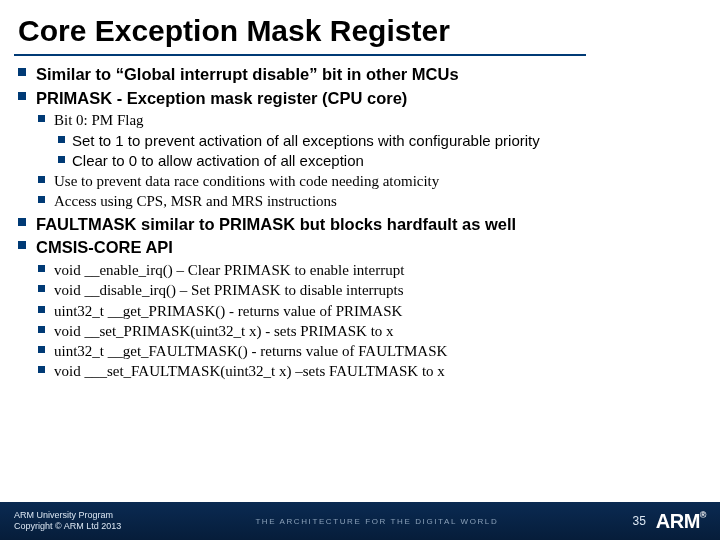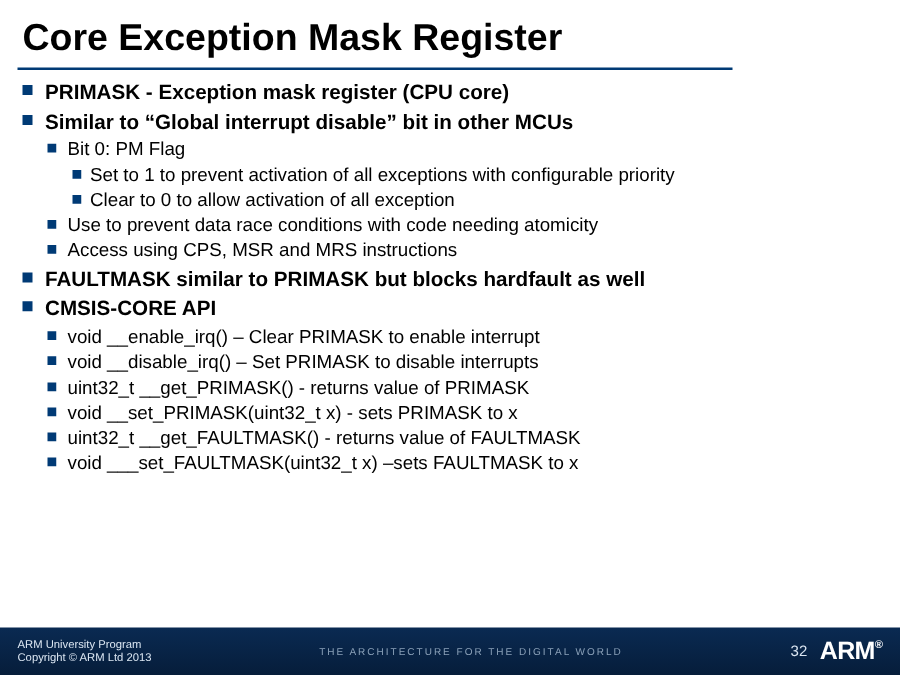--- a/index.html
+++ b/index.html
@@ -3,21 +3,21 @@
 <meta charset="utf-8">
 <style>
   * { margin: 0; padding: 0; box-sizing: border-box; }
   html, body { width: 720px; height: 540px; overflow: hidden; font-family: Arial, Helvetica, sans-serif; background: #fff; }
   .slide { position: relative; width: 600px; height: 540px; }
   .title { font-size: 30px; font-weight: bold; color: #000; padding: 14px 18px 6px 18px; }
   .title-underline { height: 2px; background: #003a75; margin: 0 14px 8px 14px; }
   .content { padding: 0 18px 0 18px; color: #000; }
   ul { list-style: none; }
   .l1 { margin: 3px 0 3px 0; padding-left: 18px; position: relative; font-size: 16.5px; font-weight: bold; line-height: 1.25; }
-  .l2 { margin: 2px 0 2px 0; padding-left: 36px; position: relative; font-size: 15px; font-weight: normal; line-height: 1.22; }
+  .l2 { margin: 2px 0 2px 0; padding-left: 36px; position: relative; font-size: 15px; font-weight: normal; line-height: 1.22; font-family: Liberation Serif, serif; }
   .l3 { margin: 2px 0 2px 0; padding-left: 54px; position: relative; font-size: 15px; font-weight: normal; line-height: 1.22; }
   .bullet { position: absolute; left: 0; top: 4px; width: 8px; height: 8px; background: #003a75; }
   .l2 .bullet { left: 20px; top: 4px; width: 7px; height: 7px; }
   .l3 .bullet { left: 40px; top: 4px; width: 7px; height: 7px; }
   .footer { position: absolute; left: 0; bottom: 0; width: 720px; height: 38px; background: linear-gradient(#0a2a52, #061d3a); color: #fff; display: flex; align-items: center; justify-content: space-between; padding: 0 14px; margin-top: 25px; }
   .footer-left { font-size: 9px; line-height: 1.2; color: #dbe6f2; }
   .footer-mid { font-size: 8px; letter-spacing: 1.6px; color: #8aa0b8; text-transform: uppercase; }
   .footer-right { display: flex; align-items: center; gap: 10px; }
   .page-num { font-size: 12px; color: #dbe6f2; }
   .arm-logo { font-family: Arial, sans-serif; font-weight: bold; font-size: 20px; color: #fff; letter-spacing: -0.5px; }
@@ -25,22 +25,22 @@
 </style>
 </head>
 <body>
 <div class="slide">
 
 <div class="title">Core Exception Mask Register</div>
 <div class="title-underline"></div>
 
 <div class="content">
   <ul>
+    <li class="l1"><span class="bullet"></span><span>Similar to “Global interrupt disable” bit in other MCUs</span></li>
     <li class="l1"><span class="bullet"></span><span>PRIMASK - Exception mask register (CPU core)</span></li>
-    <li class="l1"><span class="bullet"></span><span>Similar to “Global interrupt disable” bit in other MCUs</span></li>
     <li class="l2"><span class="bullet"></span><span>Bit 0: PM Flag</span></li>
     <li class="l3"><span class="bullet"></span><span>Set to 1 to prevent activation of all exceptions with configurable priority</span></li>
     <li class="l3"><span class="bullet"></span><span>Clear to 0 to allow activation of all exception</span></li>
     <li class="l2"><span class="bullet"></span><span>Use to prevent data race conditions with code needing atomicity</span></li>
     <li class="l2"><span class="bullet"></span><span>Access using CPS, MSR and MRS instructions</span></li>
     <li class="l1"><span class="bullet"></span><span>FAULTMASK  similar to PRIMASK but blocks hardfault as well</span></li>
     <li class="l1"><span class="bullet"></span><span>CMSIS-CORE API</span></li>
     <li class="l2"><span class="bullet"></span><span>void __enable_irq() – Clear PRIMASK to enable interrupt</span></li>
     <li class="l2"><span class="bullet"></span><span>void __disable_irq() – Set PRIMASK to disable interrupts</span></li>
     <li class="l2"><span class="bullet"></span><span>uint32_t __get_PRIMASK() - returns value of PRIMASK</span></li>
@@ -50,18 +50,18 @@
   </ul>
 </div>
 
 <div class="footer">
   <div class="footer-left">
     <div>ARM University Program</div>
     <div>Copyright © ARM Ltd 2013</div>
   </div>
   <div class="footer-mid">THE ARCHITECTURE FOR THE DIGITAL WORLD</div>
   <div class="footer-right">
-    <span class="page-num">32</span>
+    <span class="page-num">35</span>
     <span class="arm-logo"><span>ARM</span><sup>®</sup></span>
   </div>
 </div>
 
 </div>
 
 </body></html>

